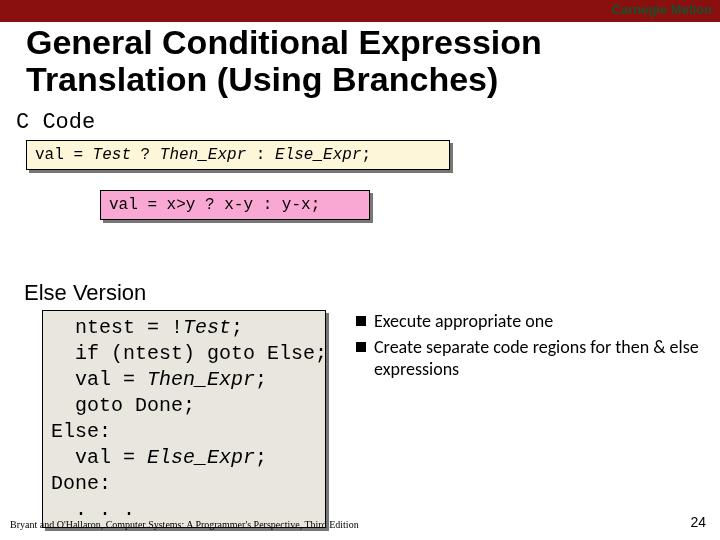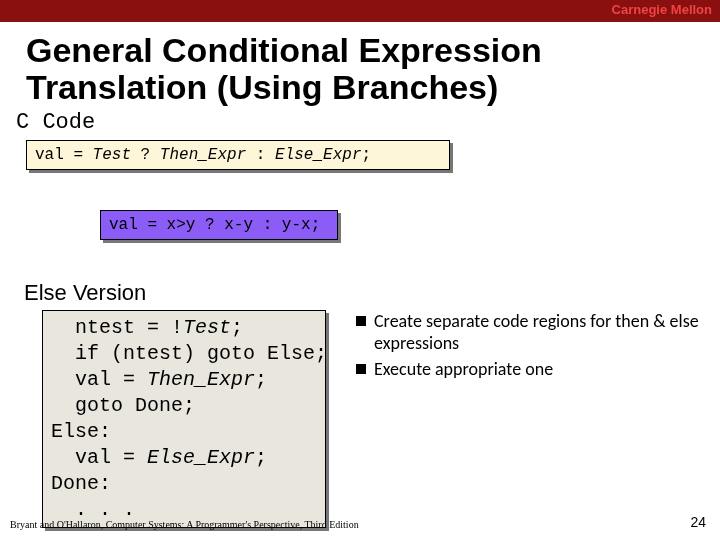--- a/index.html
+++ b/index.html
@@ -1,39 +1,39 @@
 <!DOCTYPE html>
 <html><head>
 <meta charset="utf-8">
 <style>
   * { box-sizing: border-box; margin: 0; padding: 0; }
   html, body { width: 720px; height: 540px; font-family: Calibri, Arial, sans-serif; background: #fff; color: #000; }
   .slide { position: relative; width: 720px; height: 540px; }
   .header-bar { position: absolute; top: 0; left: 0; right: 0; height: 22px; background: #8a0f0f; }
-  .header-uni { position: absolute; top: 2px; right: 8px; color: #ef4444; font-weight: bold; font-size: 13px; font-family: Arial, sans-serif; }
-  .title { position: absolute; top: 32px; left: 26px; right: 20px; font-size: 34px; font-weight: bold; line-height: 1.1; font-family: Arial, sans-serif; }
+  .header-uni { position: absolute; top: 2px; right: 8px; color: #14532d; font-weight: bold; font-size: 13px; font-family: Arial, sans-serif; }
+  .title { position: absolute; top: 24px; left: 26px; right: 20px; font-size: 34px; font-weight: bold; line-height: 1.1; font-family: Arial, sans-serif; }
   .sec-c-code { position: absolute; top: 110px; left: 16px; font-size: 22px; font-family: Liberation Mono, monospace; }
   .sec-goto   { position: absolute; top: 280px; left: 24px; font-size: 22px; font-family: Arial, sans-serif; }
 
   .codebox {
     position: absolute;
     background: #fdf6d9;
     border: 1.5px solid #000;
     box-shadow: 3px 3px 0 #777;
     font-family: "Courier New", monospace;
     font-weight: normal;
     font-size: 16px;
     line-height: 1.25;
     padding: 4px 8px;
     white-space: pre;
   }
   .codebox .it { font-style: italic; }
 
   .box1 { top: 140px; left: 26px; width: 424px; }
-  .box2 { top: 190px; left: 100px; width: 238px; background: #8b5cf6; margin-top: 20px; }
+  .box2 { top: 190px; left: 100px; width: 270px; background: #f9a8d4; }
   .box3 { top: 310px; left: 42px; width: 284px; background: #e9e6dd; font-size: 20px; line-height: 1.3; }
 
   .bullets { position: absolute; top: 310px; left: 356px; right: 20px; font-size: 18px; }
   .bullets .row { display: flex; align-items: flex-start; margin-bottom: 4px; }
   .bullets .sq { width: 10px; height: 10px; background: #000; margin-top: 6px; margin-right: 8px; flex: 0 0 auto; }
   .bullets .txt { flex: 1; }
 
   .footer-left { position: absolute; bottom: 10px; left: 10px; font-size: 10px; font-family: Liberation Serif, serif; }
   .footer-right { position: absolute; bottom: 10px; right: 14px; font-size: 14px; font-family: Liberation Sans, sans-serif; }
 </style>
@@ -60,24 +60,24 @@
 <span><span>  val = </span><span class="it">Then_Expr</span><span>;</span></span>
 <span>  goto Done;</span>
 <span>Else:</span>
 <span><span>  val = </span><span class="it">Else_Expr</span><span>;</span></span>
 <span>Done:</span>
 <span>  . . .</span></div>
 
   <div class="bullets">
     <div class="row">
       <div class="sq"></div>
-      <div class="txt">Create separate code regions for then &amp; else expressions</div>
+      <div class="txt">Execute appropriate one</div>
     </div>
     <div class="row">
       <div class="sq"></div>
-      <div class="txt">Execute appropriate one</div>
+      <div class="txt">Create separate code regions for then &amp; else expressions</div>
     </div>
   </div>
 
   <div class="footer-left">Bryant and O'Hallaron, Computer Systems: A Programmer's Perspective, Third Edition</div>
   <div class="footer-right">24</div>
 
 </div>
 
 </body></html>

